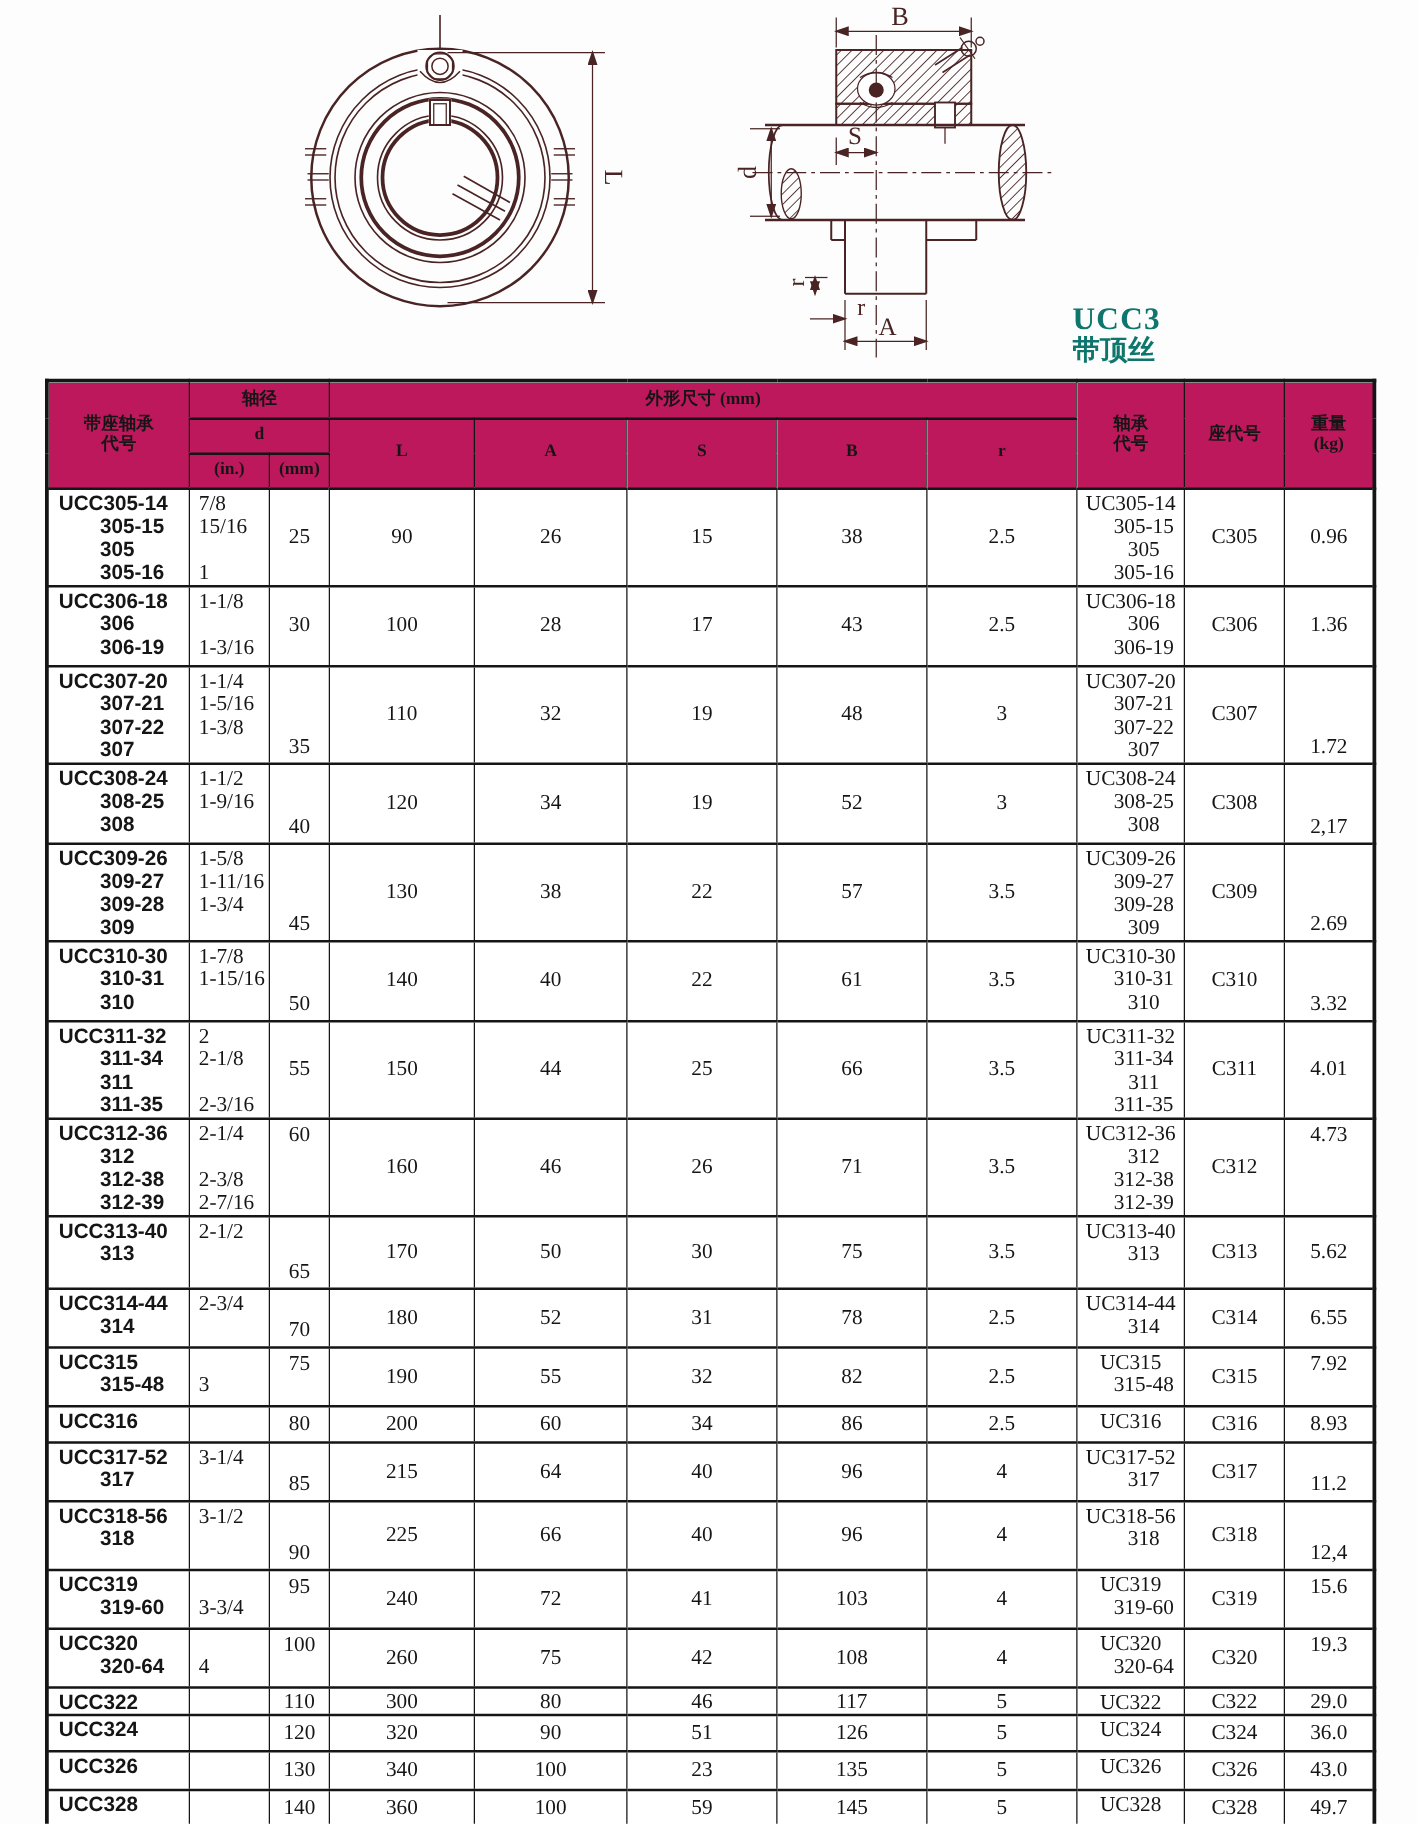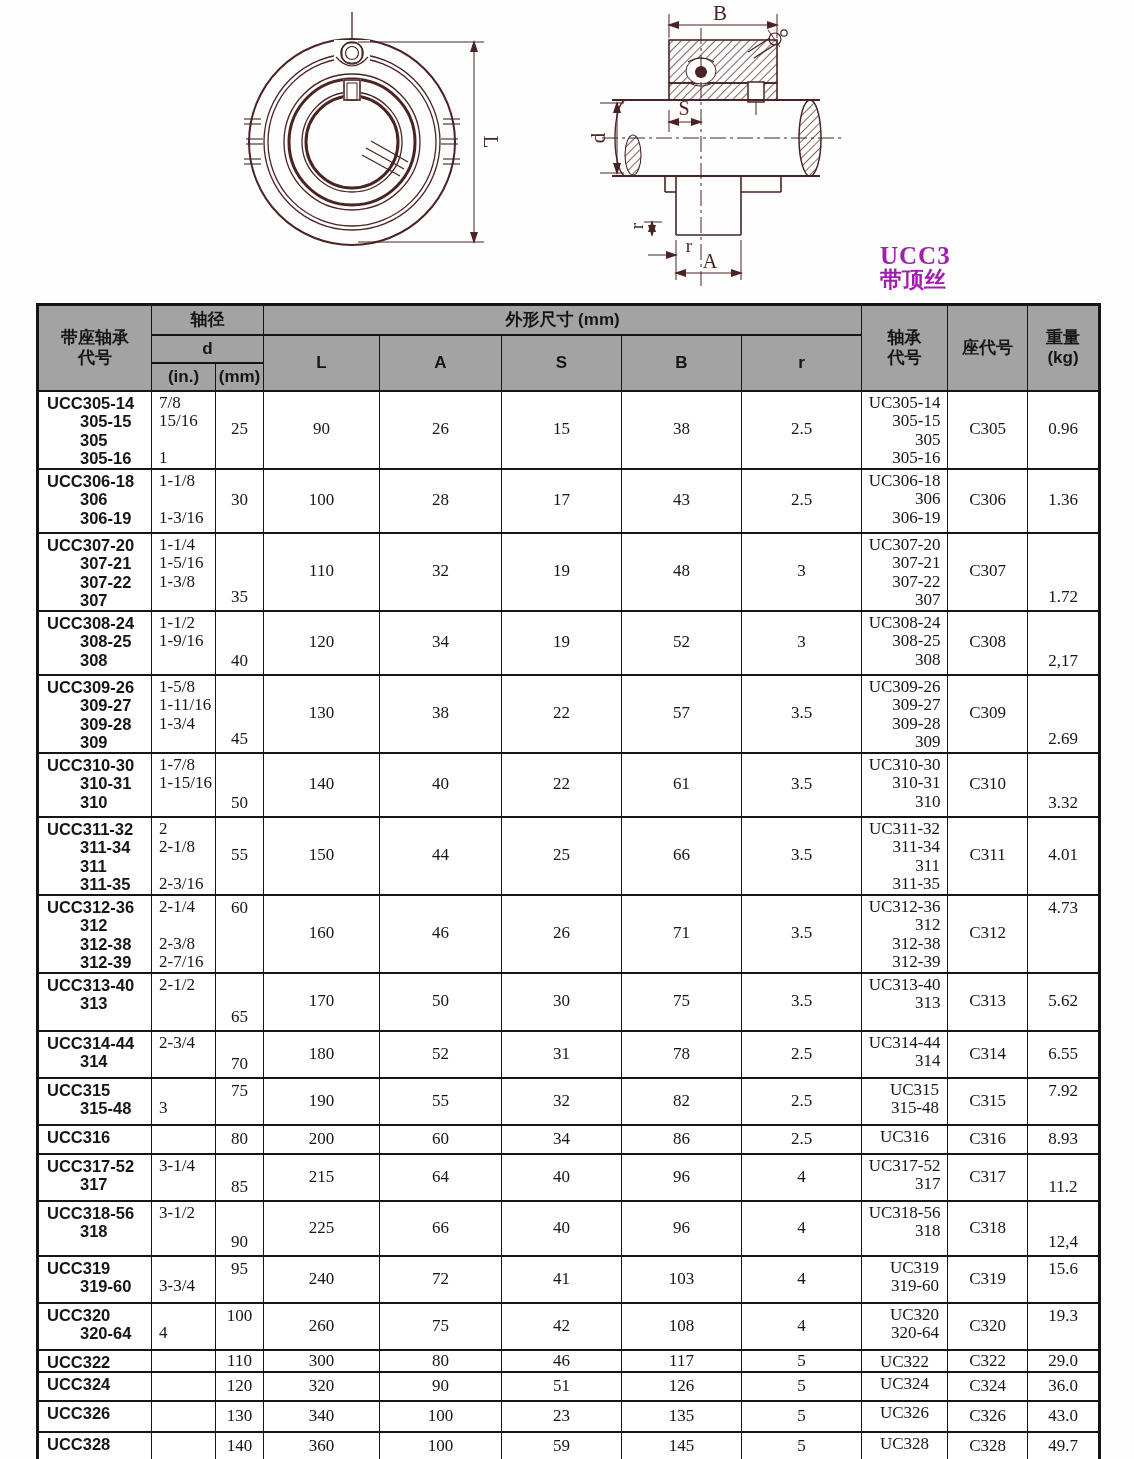--- a/index.html
+++ b/index.html
@@ -1,40 +1,40 @@
 <!DOCTYPE html>
 <html><head>
 <meta charset="utf-8">
 <style>
   html,body{margin:0;padding:0;}
   body{width:1134px;height:1459px;position:relative;background:#fdfdfd;
        font-family:"Liberation Sans",sans-serif;color:#151515;}
   #drawings{position:absolute;left:0;top:0;}
-  #title-block{position:absolute;left:880px;top:243px;line-height:1.04;color:#a21caf;}
+  #title-block{position:absolute;left:858px;top:243px;line-height:1.04;color:#0f766e;}
   #title-block .t1{font-family:"Liberation Serif",serif;font-weight:bold;font-size:25px;letter-spacing:1px;}
   #title-block .t2{font-family:"Liberation Sans",sans-serif;font-weight:bold;font-size:22px;}
   #spec-table-wrap{position:absolute;left:36px;top:303px;}
   table{border-collapse:collapse;table-layout:fixed;width:1064px;background:#fff;
         border:3px solid #151515;}
   th,td{border-left:1.5px solid #151515;border-right:1.5px solid #151515;
         border-top:2.5px solid #151515;border-bottom:2.5px solid #151515;
         padding:0;overflow:hidden;}
-  thead th{background:#a3a3a3;font-weight:bold;font-size:17px;line-height:1.15;
-           font-family:Liberation Sans, sans-serif;text-align:center;vertical-align:middle;}
+  thead th{background:#be185d;font-weight:bold;font-size:14px;line-height:1.15;
+           font-family:Liberation Serif, serif;text-align:center;vertical-align:middle;}
   td{font-family:"Liberation Serif",serif;font-size:17px;line-height:18.5px;}
   td.center{text-align:center;}
   td.va-t{vertical-align:top;padding-top:3px;}
   td.va-m{vertical-align:middle;}
   td.va-b{vertical-align:bottom;padding-bottom:3px;}
   td.name-cell{font-family:"Liberation Sans",sans-serif;font-weight:bold;font-size:16.5px;
                vertical-align:top;padding:2px 16px 0 8px;line-height:18.5px;}
   td.name-cell .cont{padding-left:33px;}
   td.din-cell{vertical-align:top;padding:2px 2px 0 7px;line-height:18.5px;}
   td.bearing-cell{vertical-align:top;text-align:center;padding-top:2px;line-height:18.5px;}
-  td.bearing-cell .blk{display:inline-block;text-align:right;}
+  td.bearing-cell .blk{display:inline-block;text-align:center;}
   td.bearing-cell .cont{padding-left:21px;}
 </style>
 </head>
 <body>
 
 <svg id="drawings" width="1134" height="300" viewBox="0 0 1134 300" stroke="#4a2424" fill="none" stroke-width="1.3">
   <defs>
     <pattern id="hat" width="6" height="6" patternUnits="userSpaceOnUse" patternTransform="rotate(45)">
       <line x1="0" y1="0" x2="0" y2="6" stroke="#4a2424" stroke-width="1.4"></line>
     </pattern>

